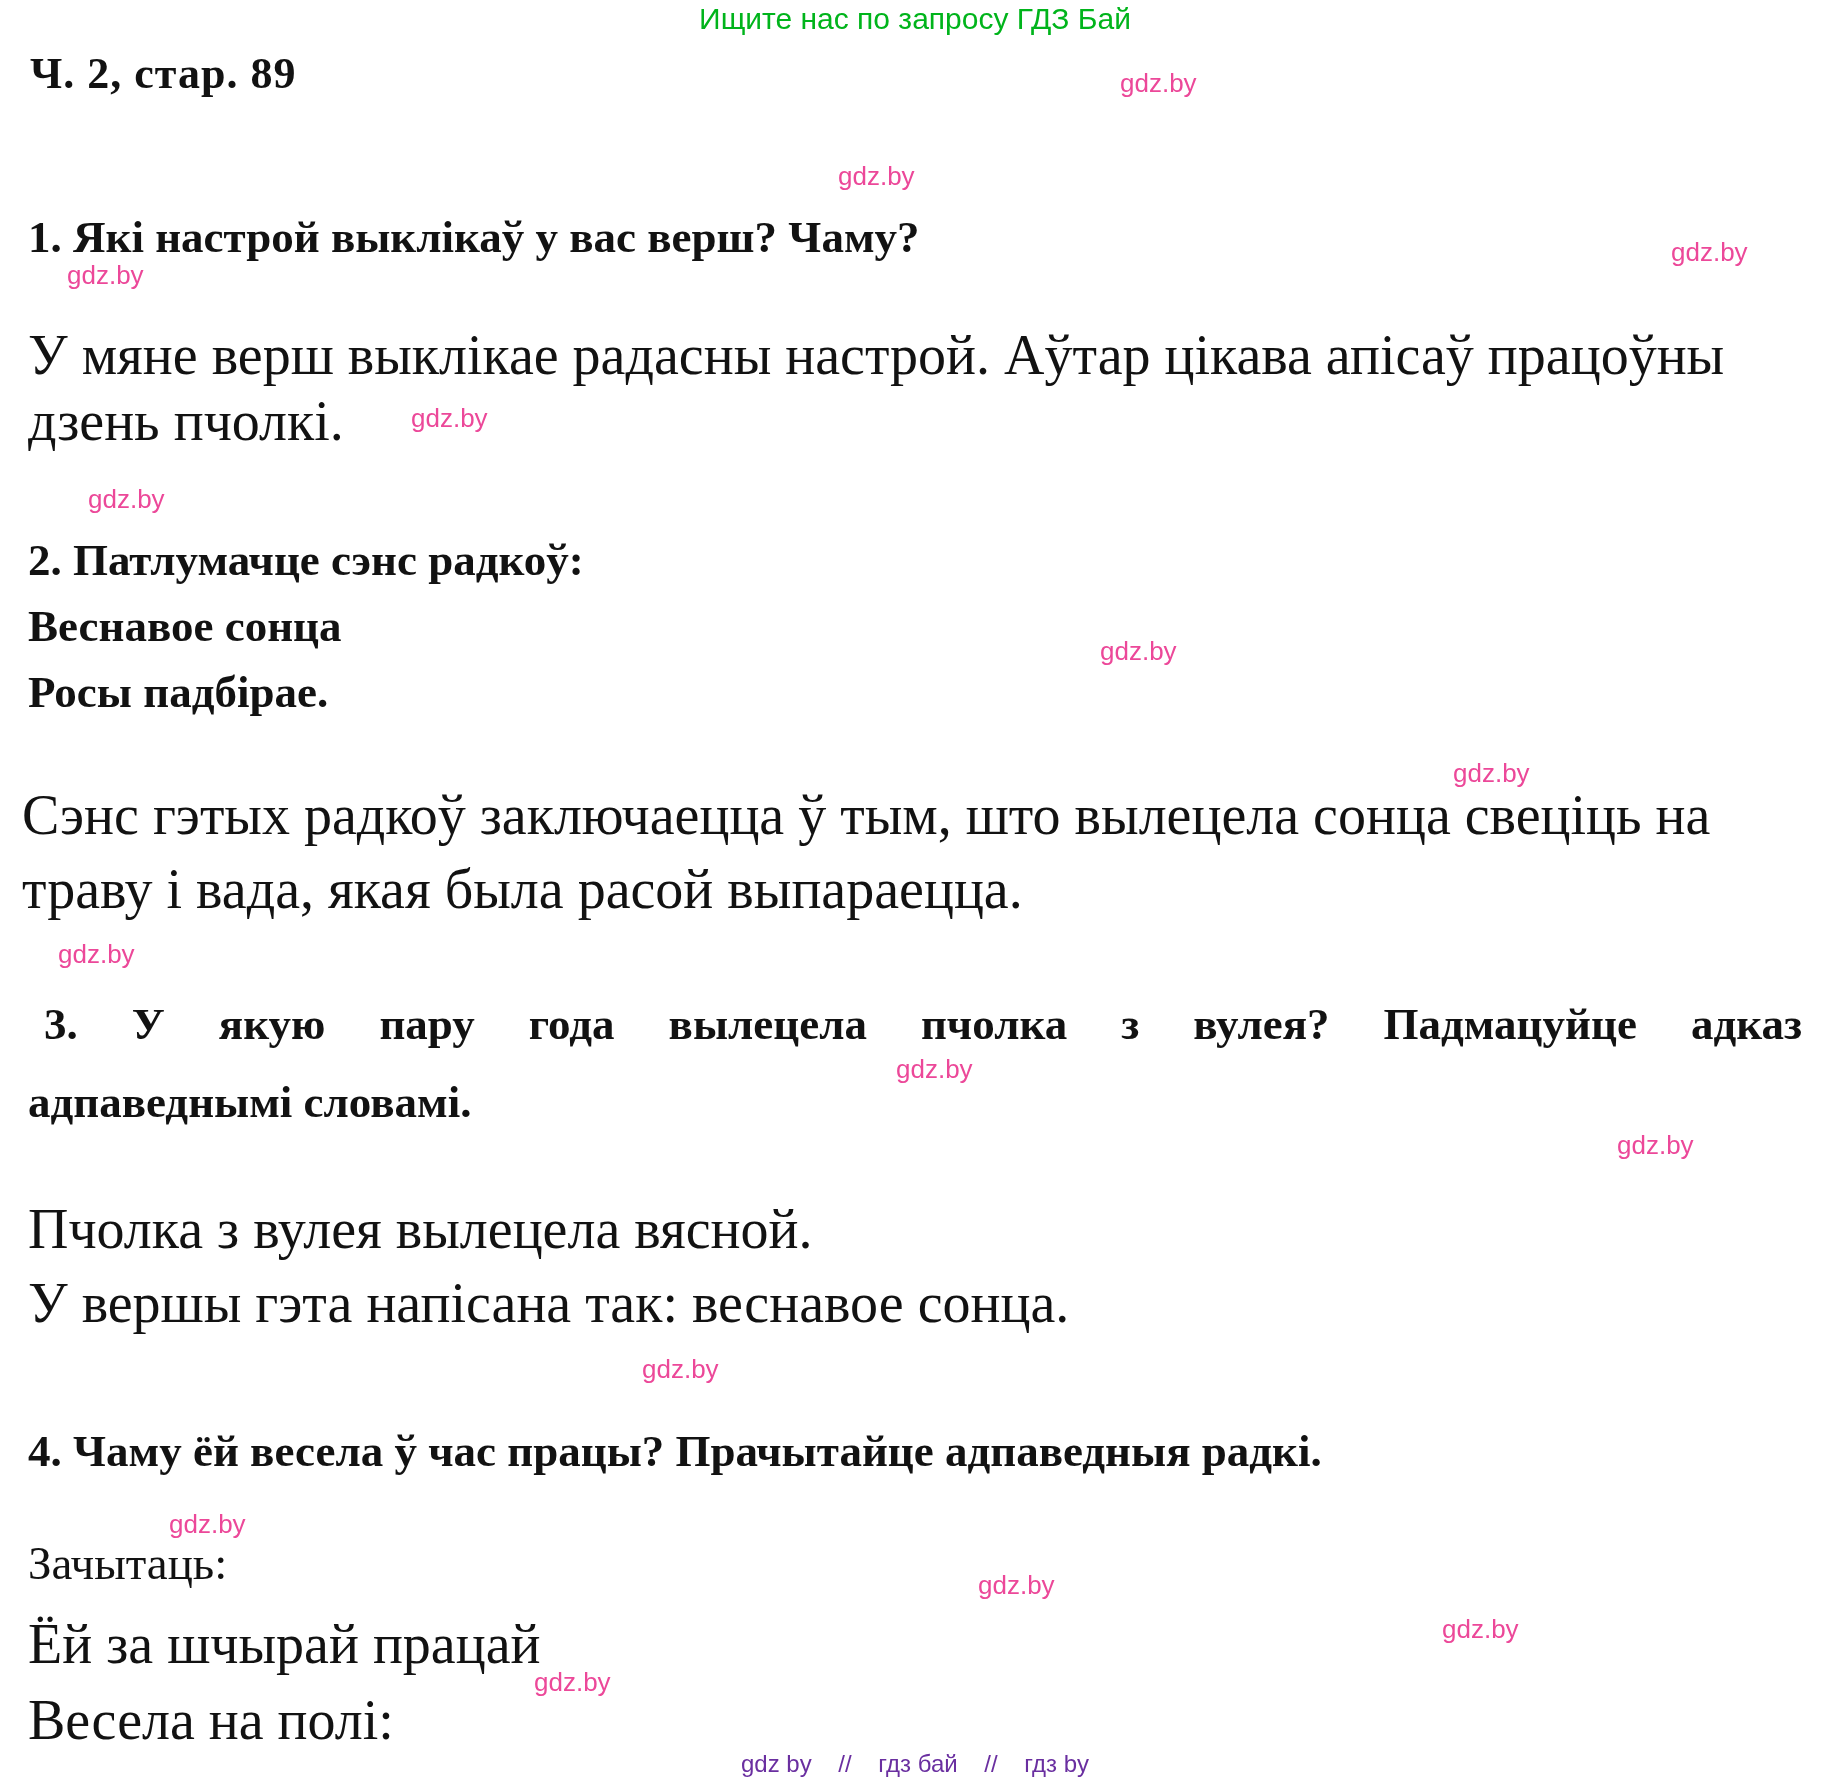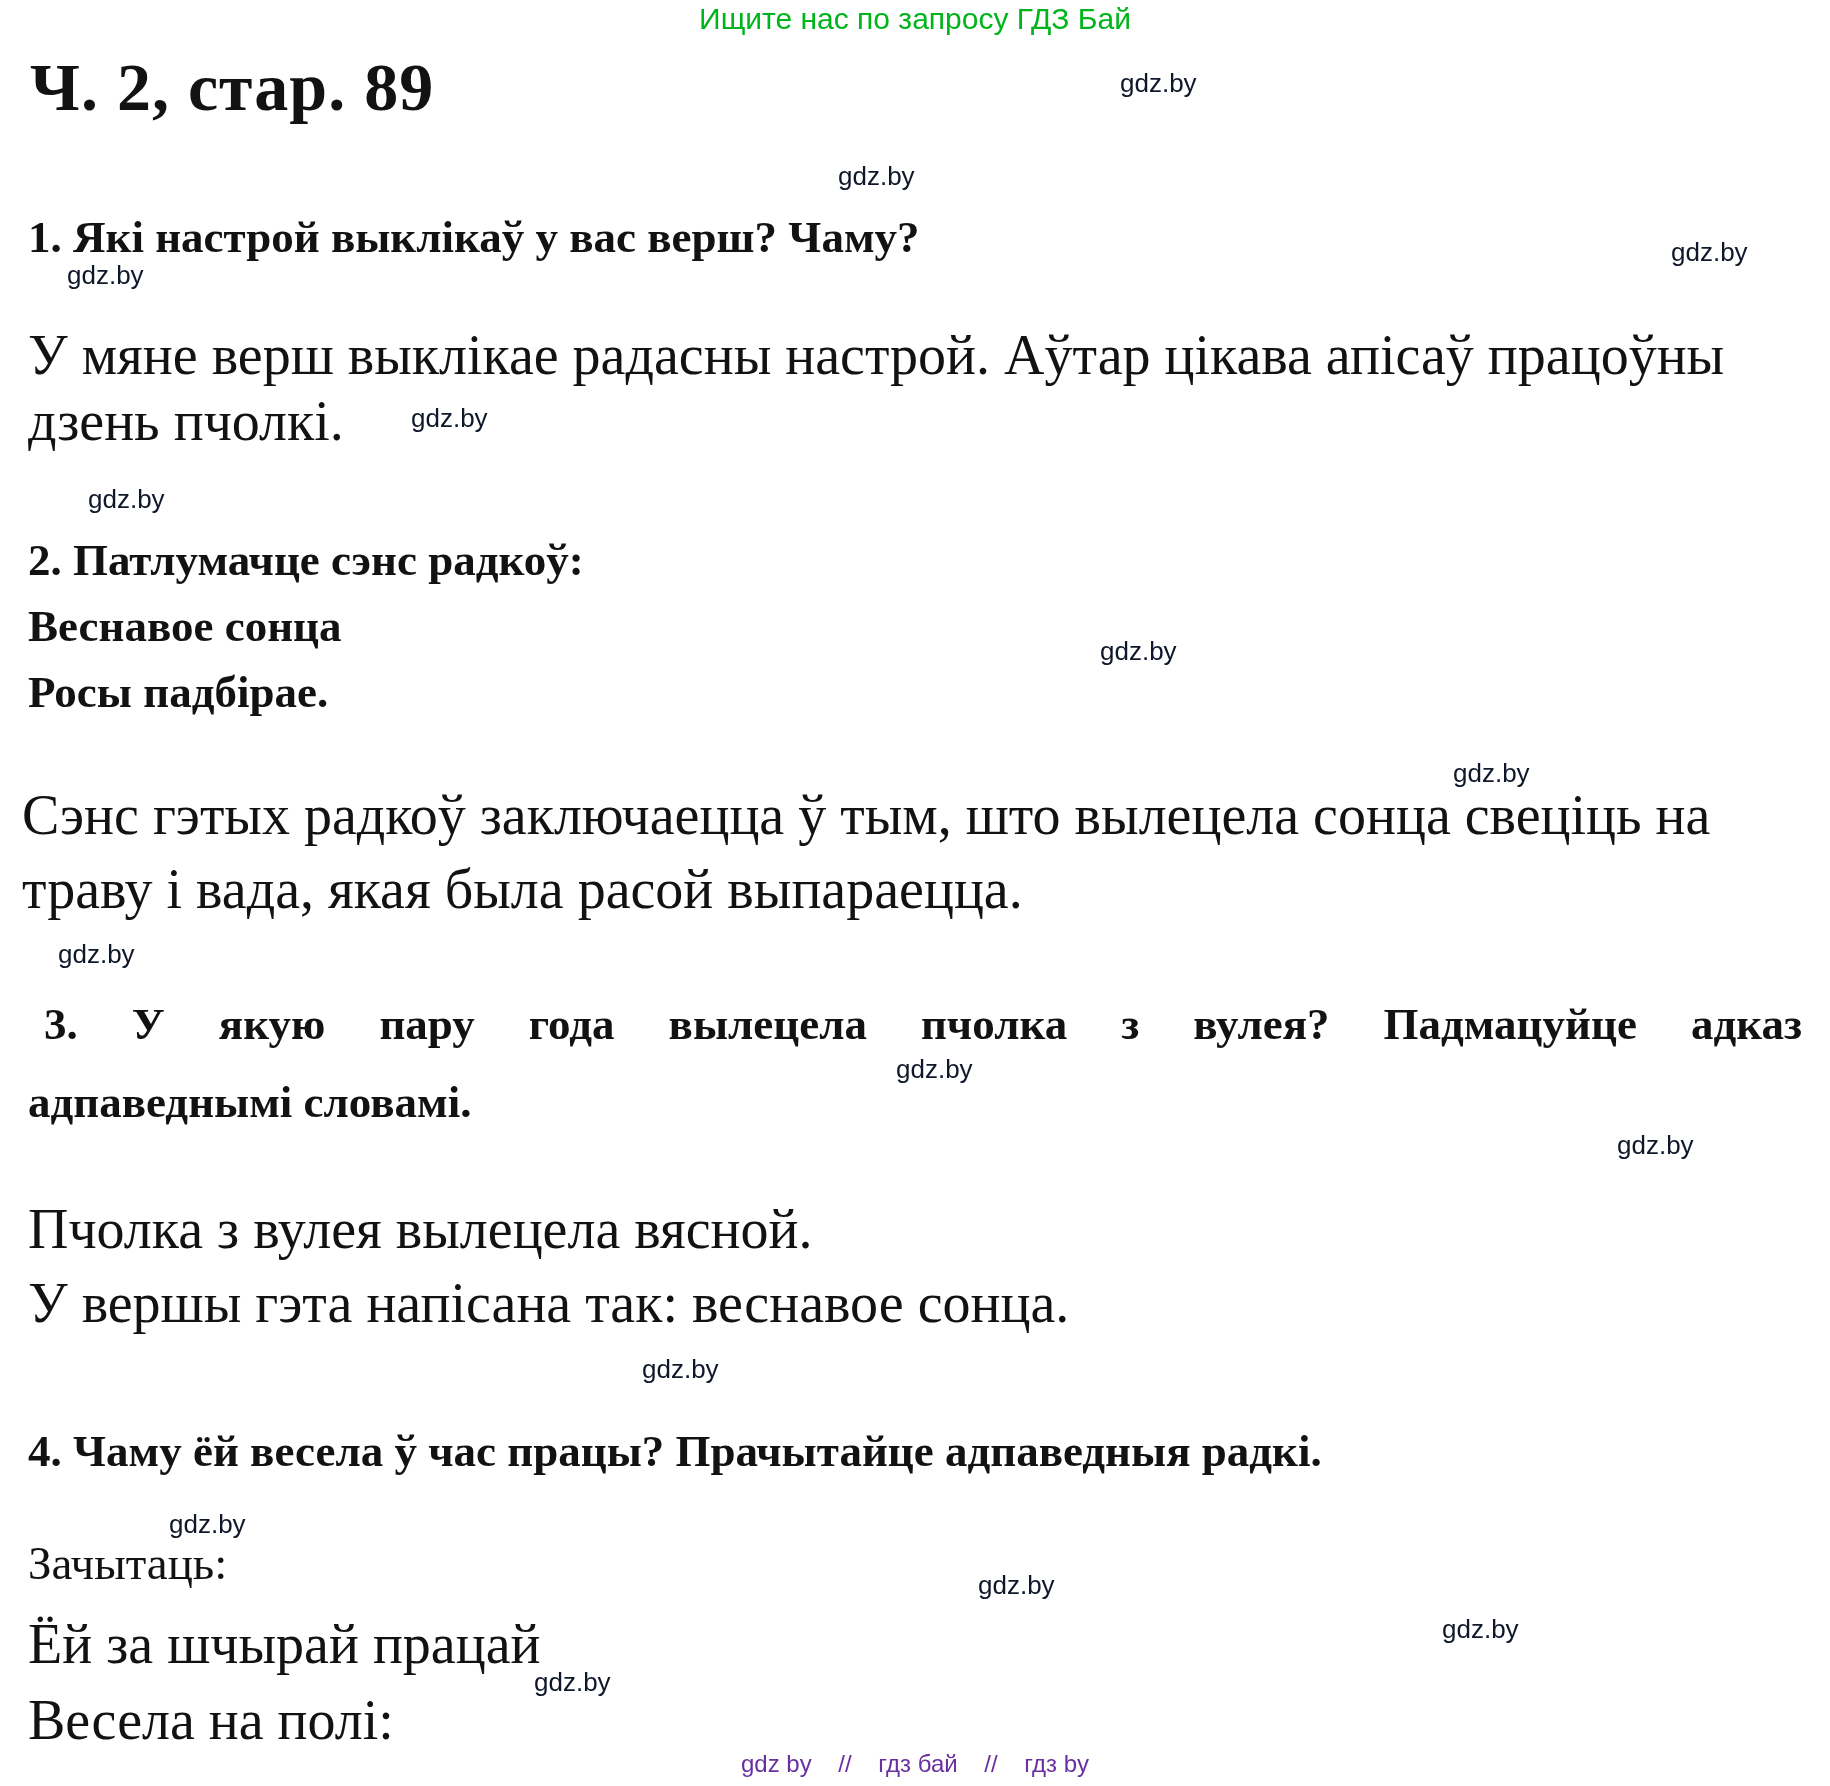--- a/index.html
+++ b/index.html
@@ -21,21 +21,21 @@
   .promo {
     top: 2px; left: 0; right: 0;
     text-align: center;
     font-family: "Liberation Sans", sans-serif;
     font-size: 30px;
     color: #00b41b;
   }
 
   .title {
     top: 48px; left: 30px;
-    font-size: 68px;
+    font-size: 44px;
     font-weight: 700;
     letter-spacing: 1px;
   }
 
   .question {
     font-size: 45px;
     font-weight: 700;
     line-height: 66px;
   }
   .answer {
@@ -55,21 +55,21 @@
   .a3 { top: 1192px; left: 28px; width: 1772px; line-height: 74px; }
 
   .q4 { top: 1398px; left: 28px; width: 1774px; margin-top: 20px; }
   .label { top: 1536px; left: 28px; font-size: 47px; font-weight: 400; }
   .a4 { top: 1606px; left: 28px; line-height: 76px; }
 
   .wm {
     position: absolute;
     font-family: "Liberation Sans", sans-serif;
     font-size: 26px;
-    color: #0f172a;
+    color: #ec4899;
     white-space: nowrap;
   }
 
   .footer {
     top: 1750px; left: 0; right: 0;
     text-align: center;
     font-family: "Liberation Sans", sans-serif;
     font-size: 24px;
     color: #6a2fa0;
   }

